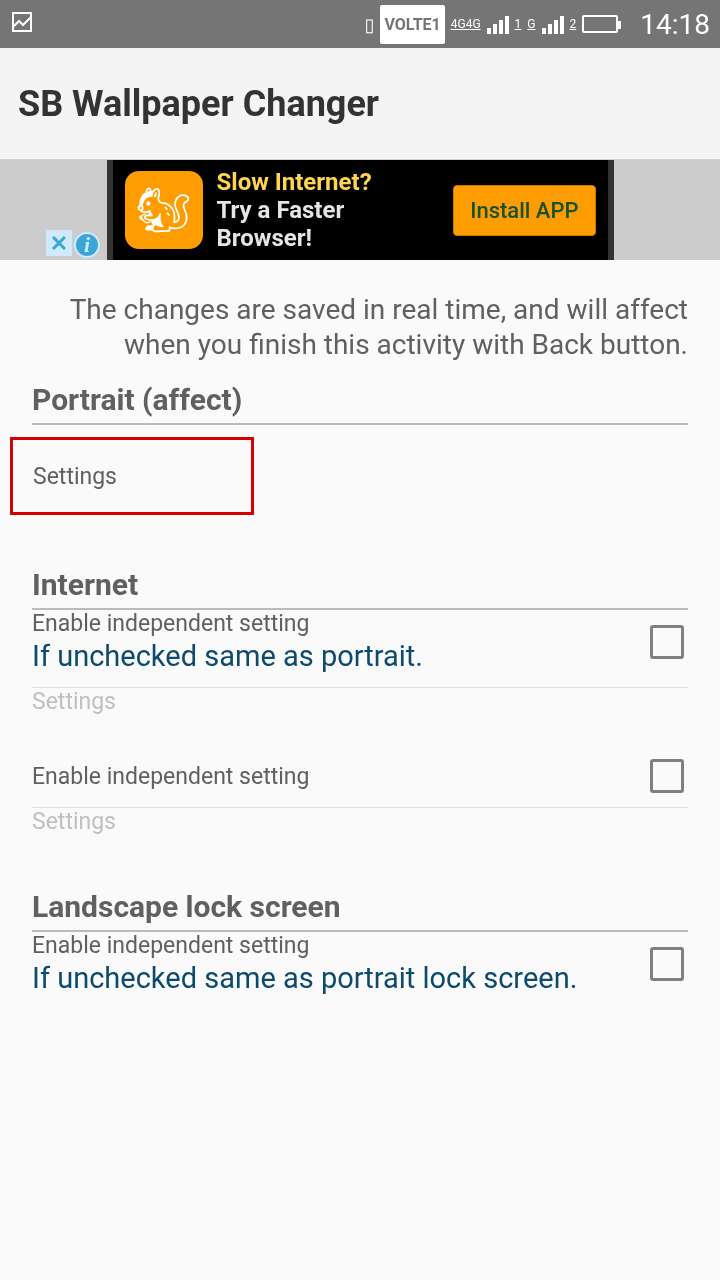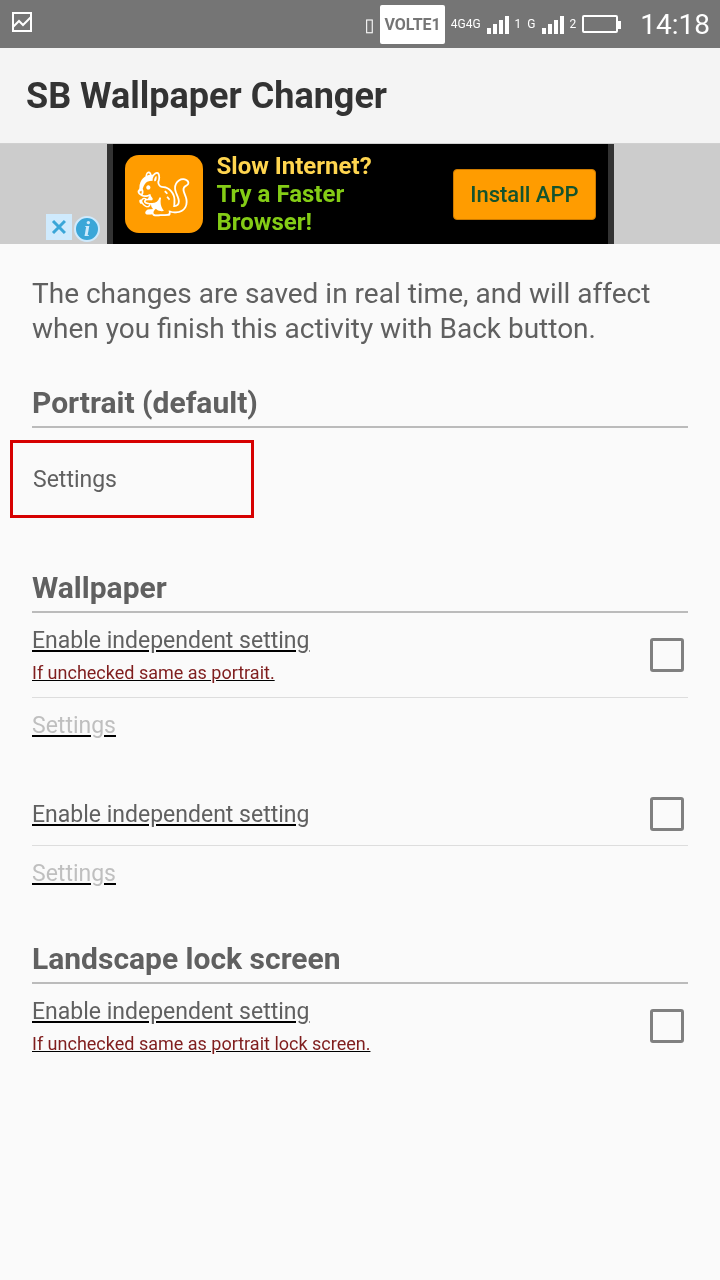--- a/index.html
+++ b/index.html
@@ -23,37 +23,37 @@
   .status-left { display: flex; align-items: center; gap: 6px; }
   .status-right { display: flex; align-items: center; gap: 6px; }
   .volte-badge {
     background: #fff;
     color: #757575;
     font-size: 16px;
     font-weight: bold;
     padding: 10px 4px;
     border-radius: 2px;
   }
-  .signal-text { font-size: 12px; }
+  .signal-text { font-size: 12px; text-decoration: underline; }
   .battery {
     width: 36px; height: 18px; border: 2px solid #fff; border-radius: 2px;
     position: relative; display: inline-block;
   }
   .battery::after {
     content: ""; position: absolute; right: -5px; top: 4px; width: 3px; height: 8px; background: #fff;
   }
   .battery-fill { background: #fff; height: 100%; width: 85%; }
   .clock { font-size: 28px; margin-left: 16px; }
   .app-bar {
-    height: 96px;
+    height: 112px;
     background: #f4f4f4;
     border-bottom: 1px solid #d0d0d0;
     display: flex;
     align-items: center;
-    padding: 0 26px;
+    padding: 0 18px;
   }
   .app-title {
     font-size: 36px;
     font-weight: bold;
     color: #333;
   }
   .ad-strip {
     height: 100px;
     background: #ccc;
     position: relative;
@@ -67,59 +67,60 @@
     border-left: 6px solid #333; border-right: 6px solid #333;
     display: flex; align-items: center; padding: 0 12px; gap: 14px;
   }
   .ad-logo {
     width: 78px; height: 78px; background: #ff9c00; border-radius: 14px;
     display:flex; align-items:center; justify-content:center; font-size:44px;
   }
   .ad-logo::before { content: "🐿"; color:#fff; }
   .ad-text { flex: 1; }
   .ad-line1 { color: #ffd54f; font-size: 24px; font-weight: bold; }
-  .ad-line2 { color: #84cc16; font-size: 24px; font-weight: bold; }
+  .ad-line2 { color: #e5e5e5; font-size: 24px; font-weight: bold; }
   .ad-btn {
     background: #ff9c00; color: #14532d; font-size: 22px; font-weight: 500;
     padding: 12px 16px; border-radius: 4px; border:1px solid #cc7a00;
   }
   .ad-corner {
     position: absolute; left: 46px; bottom: 0; display: flex;
   }
   .ad-corner span {
     width: 26px; height: 26px; display:flex; align-items:center; justify-content:center;
     font-size: 22px; font-weight: bold;
   }
   .ad-x { background:#cfeafd; color:#3aa6d8; }
   .ad-i { background:#3aa6d8; color:#cfeafd; border-radius:50%; width:22px; height:22px; margin:2px; border:2px solid #cfeafd; font-style: italic; font-family: serif; font-size:16px;}
   .content { padding: 32px 32px 0 32px; }
   .intro {
     font-size: 28px;
     color: #606060;
     line-height: 1.25;
-    margin-bottom: 39px;
+    margin-bottom: 20px;
+    text-align: right;
   }
   .section-header {
     font-size: 30px;
     font-weight: bold;
     color: #606060;
     padding-bottom: 6px;
     border-bottom: 2px solid #bbb;
     margin-top: 10px;
   }
   .item {
-    padding: 14px 0 14px 0;
+    padding: 0 0 14px 0;
     border-bottom: 1px solid #ddd;
-    display: flex; align-items: center; justify-content: space-between; text-decoration: underline;
+    display: flex; align-items: center; justify-content: space-between;
   }
   .item-noborder { border-bottom: none; }
   .item-text {}
   .item-title { font-size: 23px; color: #606060; }
   .item-title.disabled { color: #bfbfbf; }
-  .item-sub { font-size: 18px; color: #7f1d1d; margin-top: 8px; }
+  .item-sub { font-size: 29px; color: #0c4a6e; margin-top: 2px; }
   .checkbox {
     width: 34px; height: 34px; border: 3px solid #808080; border-radius: 3px;
     flex: 0 0 auto; margin-right: 4px;
   }
   .highlight-box {
     border: 3px solid #d60000;
     margin: 12px 0 0 -22px;
     width: 244px; height: 78px;
     display:flex; align-items:center; padding-left:20px;
   }
@@ -182,27 +183,27 @@
   </div>
   <div class="ad-corner">
     <span class="ad-x">✕</span>
     <span class="ad-i">i</span>
   </div>
 </div>
 
 <div class="content">
   <div class="intro">The changes are saved in real time, and will affect when you finish this activity with Back button.</div>
 
-  <div class="section-header">Portrait (default)</div>
+  <div class="section-header">Portrait (affect)</div>
   <div class="highlight-box">
     <span class="item-title">Settings</span>
   </div>
   <div class="spacer-lg"></div>
 
-  <div class="section-header">Wallpaper</div>
+  <div class="section-header">Internet</div>
   <div class="item">
     <div class="item-text">
       <div class="item-title">Enable independent setting</div>
       <div class="item-sub">If unchecked same as portrait.</div>
     </div>
     <div class="checkbox"></div>
   </div>
   <div class="item item-noborder">
     <span class="item-title disabled">Settings</span>
   </div>

